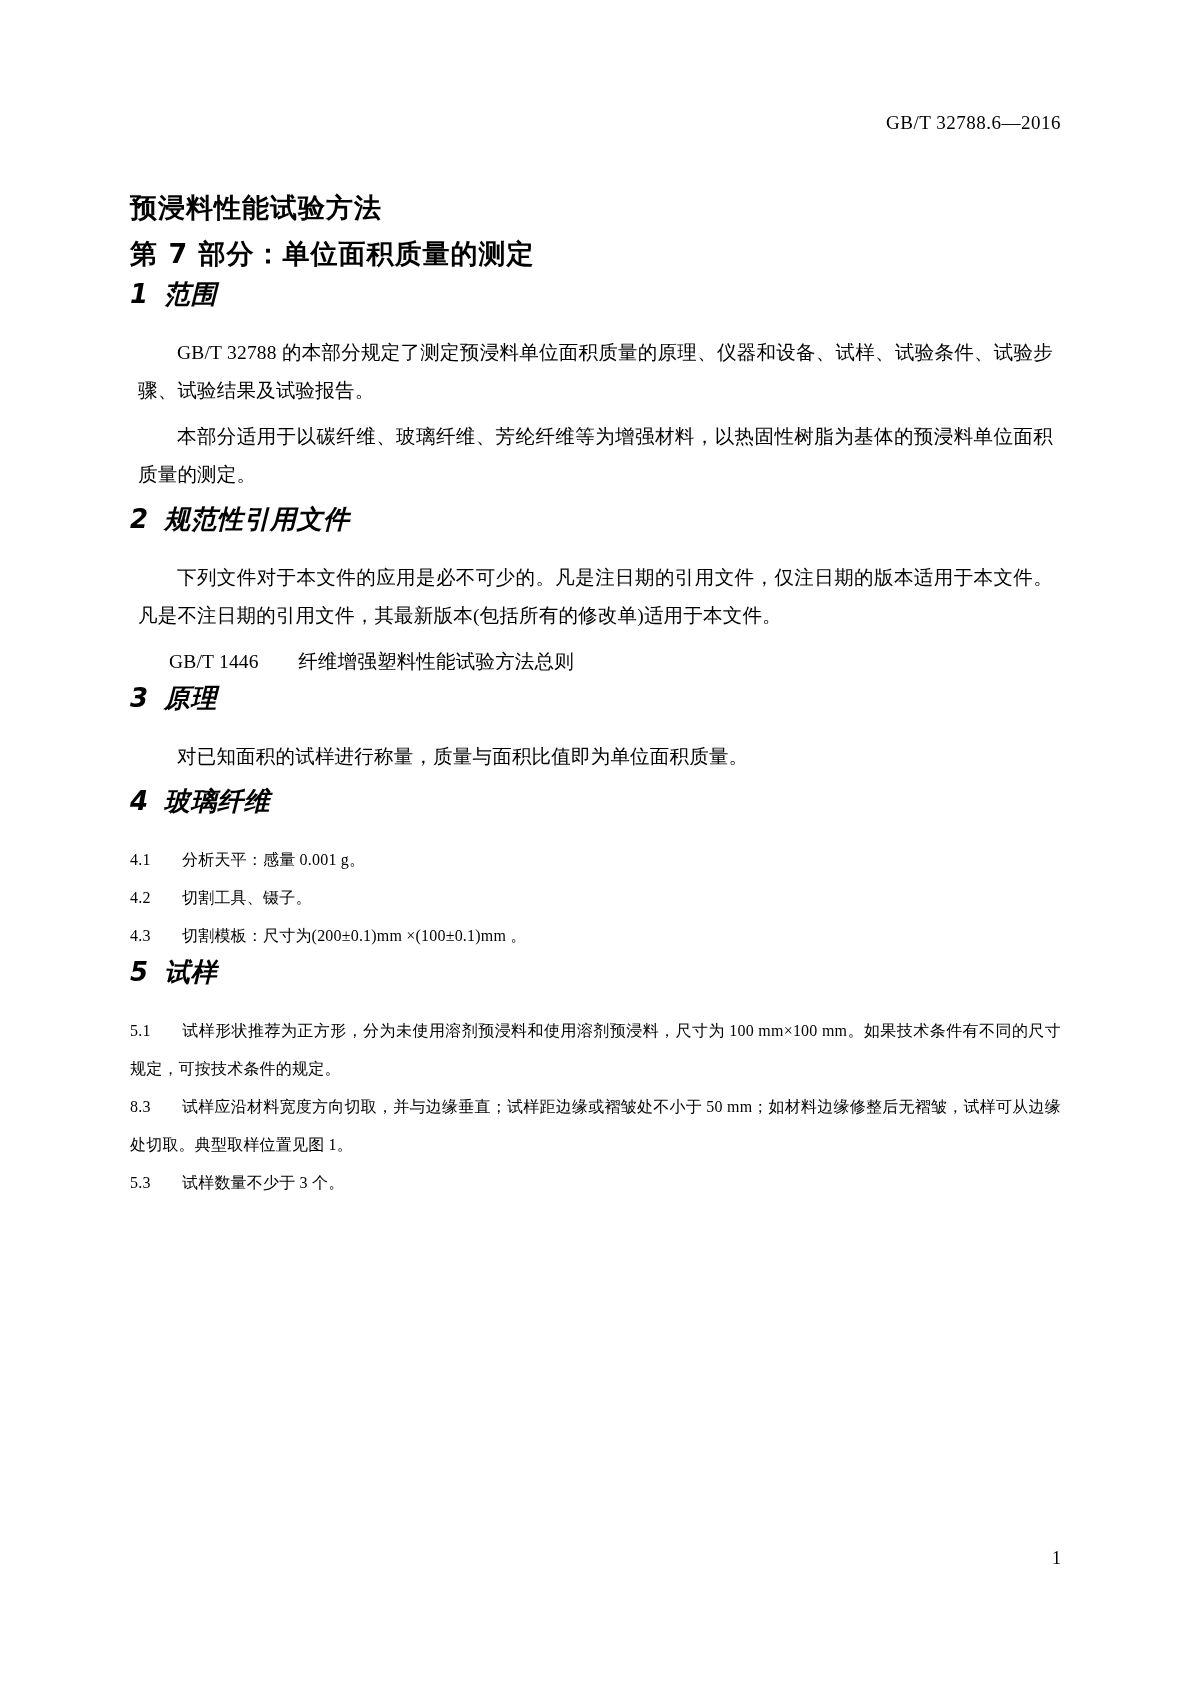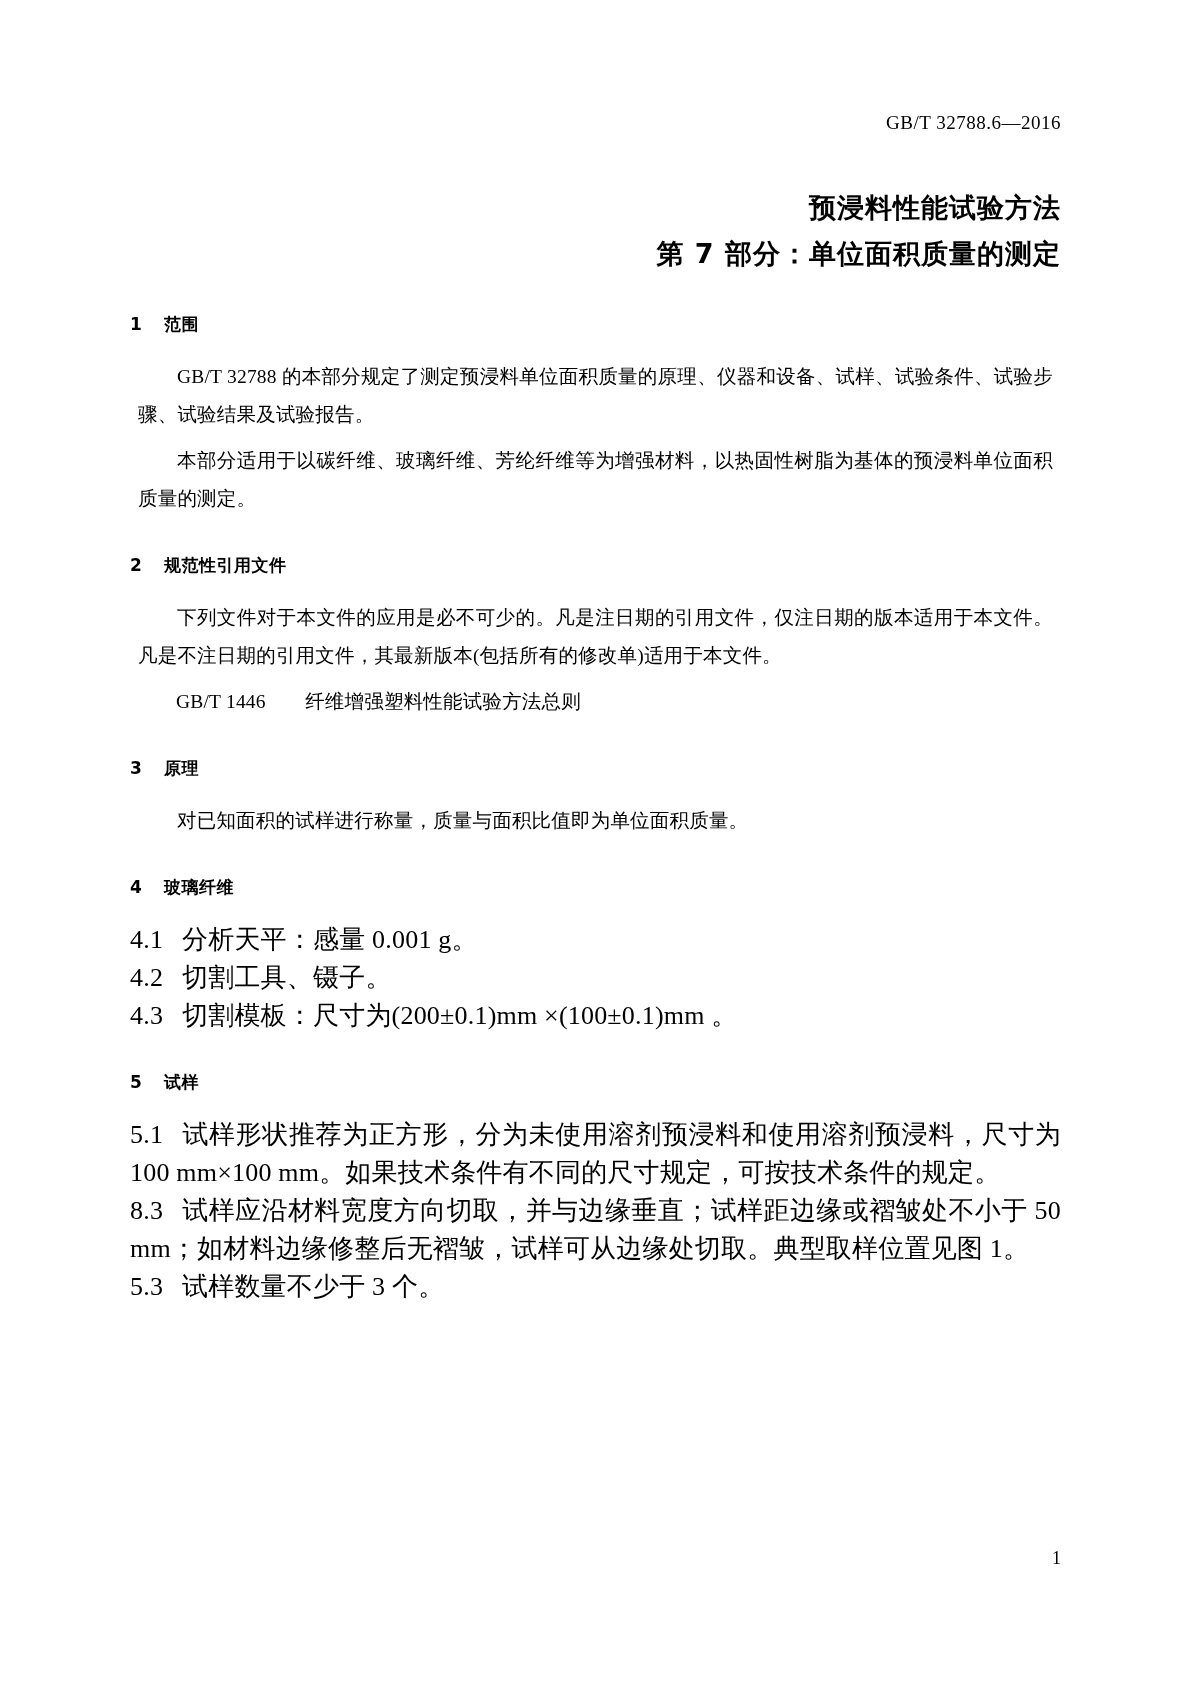--- a/index.html
+++ b/index.html
@@ -30,72 +30,72 @@
     font-family: "Liberation Serif", "DejaVu Serif", serif;
     white-space: nowrap;
   }
   .content {
     position: absolute;
     top: 185px;
     left: 130px;
     right: 130px;
   }
   .doc-title {
-    text-align: right;
+    text-align: left;
     font-weight: bold;
     font-size: 27px;
     line-height: 46px;
     letter-spacing: 1px;
     margin: 0;
     font-family: "DejaVu Sans", "Liberation Sans", sans-serif;
   }
   .doc-title .line2 {
     display: block;
   }
   .clause-heading {
     font-weight: bold;
-    font-size: 17px;
-    margin-top: 36px;
+    font-size: 26px;
     margin-bottom: 0;
     font-family: "DejaVu Sans", "Liberation Sans", sans-serif;
     letter-spacing: 0.5px;
+    font-style: italic;
   }
   .clause-heading .num {
     display: inline-block;
     min-width: 34px;
   }
   .para {
     font-size: 19.5px;
     line-height: 38px;
     text-align: justify;
     margin: 8px;
     text-indent: 2em;
     letter-spacing: 0.2px;
   }
   .para.first {
     margin-top: 22px;
   }
   .sub-item {
-    font-size: 26px;
+    font-size: 16px;
     line-height: 38px;
     text-align: justify;
     margin: 0;
     letter-spacing: 0.2px;
   }
   .sub-item .sn {
     display: inline-block;
     min-width: 52px;
   }
   .sub-list {
     margin-top: 22px;
   }
   .ref-line {
     font-size: 19.5px;
     line-height: 38px;
-    margin: 7px;
+    margin: 0;
     text-indent: 2em;
     letter-spacing: 0.2px;
   }
   .page-number {
     position: absolute;
     bottom: 115px;
     right: 130px;
     font-size: 18px;
   }
 </style>

